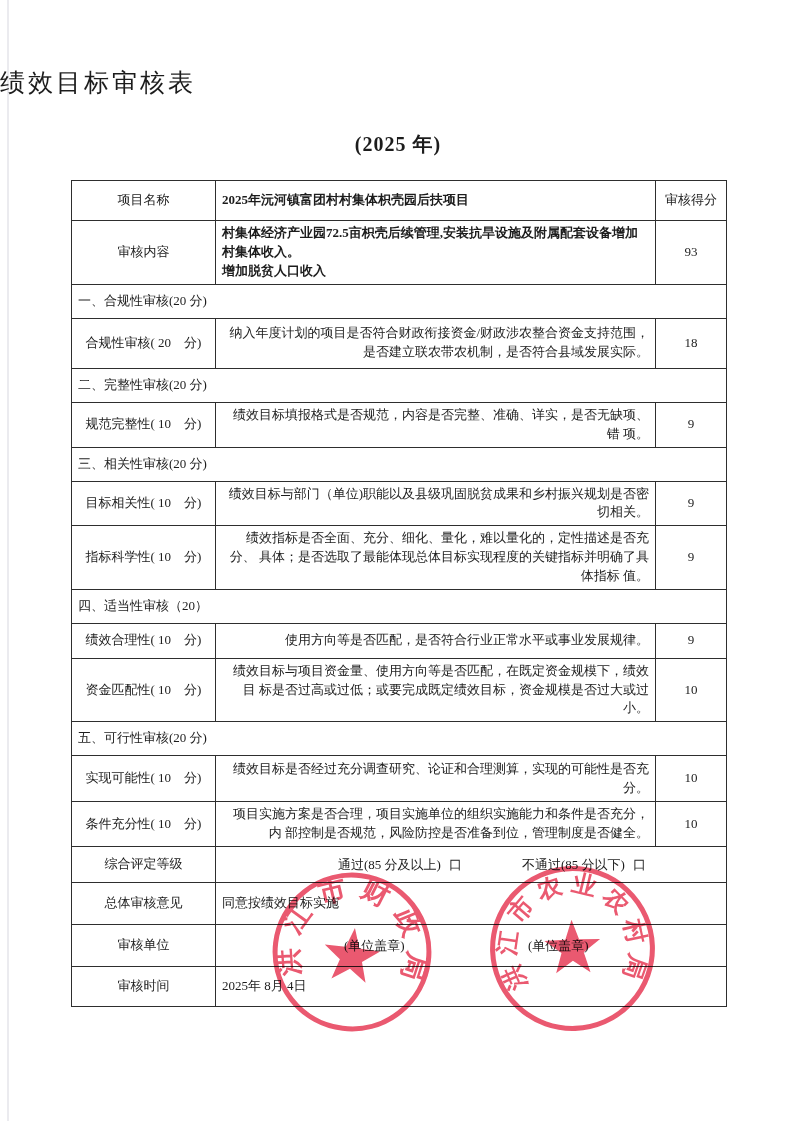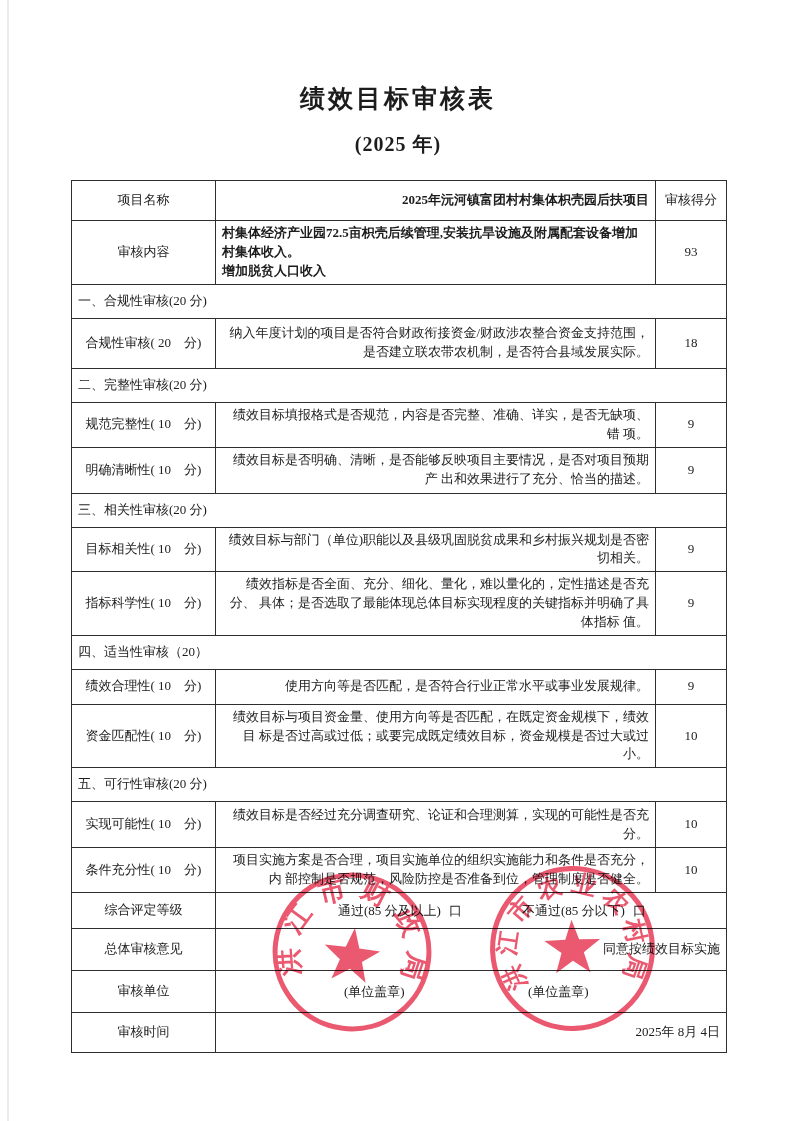--- a/index.html
+++ b/index.html
@@ -2,34 +2,34 @@
 <html><head>
 <meta charset="utf-8">
 <style>
   html,body{margin:0;padding:0;}
   body{
     width:796px;height:1121px;position:relative;background:#ffffff;
     font-family:"Liberation Serif","DejaVu Serif",serif;color:#1c1c1c;
     overflow:hidden;
   }
   .scan-edge{position:absolute;left:7px;top:0;width:2px;height:100%;background:#e3e3e8;opacity:.7;}
-  .title{position:absolute;top:82px;left:0;width:100%;text-align:center;
-    font-size:25px;font-weight:bold;letter-spacing:3px;}
+  .title{position:absolute;top:66px;left:0;width:100%;
+    font-size:25px;font-weight:normal;letter-spacing:3px;}
   .subtitle{position:absolute;top:131px;left:0;width:100%;text-align:center;
     font-size:20px;font-weight:bold;letter-spacing:1px;}
   table.form{
     position:absolute;top:180px;left:71px;width:655px;
     border-collapse:collapse;table-layout:fixed;
   }
   table.form td{
     border:1.5px solid #2e2e2e;font-size:13px;line-height:1.45;
     padding:3px 6px;vertical-align:middle;
   }
   td.lbl{text-align:center;}
-  td.ctr{text-align:right;}
+  td.ctr{text-align:left;}
   td.score{text-align:center;font-size:13px;}
   td.section{text-align:left;padding-left:9px;font-size:13.5px;}
   td.crit{text-align:right;padding:3px 10px;}
   .bold{font-weight:bold;}
   td.left-text{text-align:left;padding-left:10px;}
   td.rel{position:relative;}
   .pos-span{position:absolute;top:50%;transform:translateY(-50%);white-space:nowrap;}
   .chk{display:inline-block;margin-left:8px;}
   
   tr.h40 td{height:33px;} tr.h62 td{height:55px;} tr.hsec td{height:27px;}
@@ -81,25 +81,20 @@
     <td class="crit">纳入年度计划的项目是否符合财政衔接资金/财政涉农整合资金支持范围， 是否建立联农带农机制，是否符合县域发展实际。</td>
     <td class="score">18</td>
   </tr>
 
   <tr class="hsec">
     <td class="section" colspan="3">二、完整性审核(20 分)</td>
   </tr>
   <tr class="h45">
     <td class="lbl">规范完整性( 10　分)</td>
     <td class="crit">绩效目标填报格式是否规范，内容是否完整、准确、详实，是否无缺项、错 项。</td>
-    <td class="score">9</td>
-  </tr>
-  <tr class="h46">
-    <td class="lbl">明确清晰性( 10　分)</td>
-    <td class="crit">绩效目标是否明确、清晰，是否能够反映项目主要情况，是否对项目预期产 出和效果进行了充分、恰当的描述。</td>
     <td class="score">9</td>
   </tr>
 
   <tr class="hsec">
     <td class="section" colspan="3">三、相关性审核(20 分)</td>
   </tr>
   <tr class="h44">
     <td class="lbl">目标相关性( 10　分)</td>
     <td class="crit">绩效目标与部门（单位)职能以及县级巩固脱贫成果和乡村振兴规划是否密 切相关。</td>
     <td class="score">9</td>

